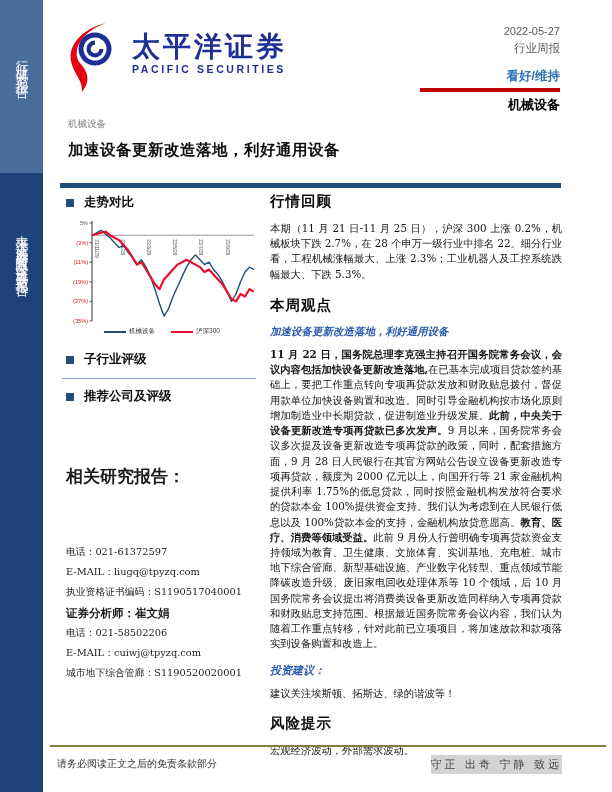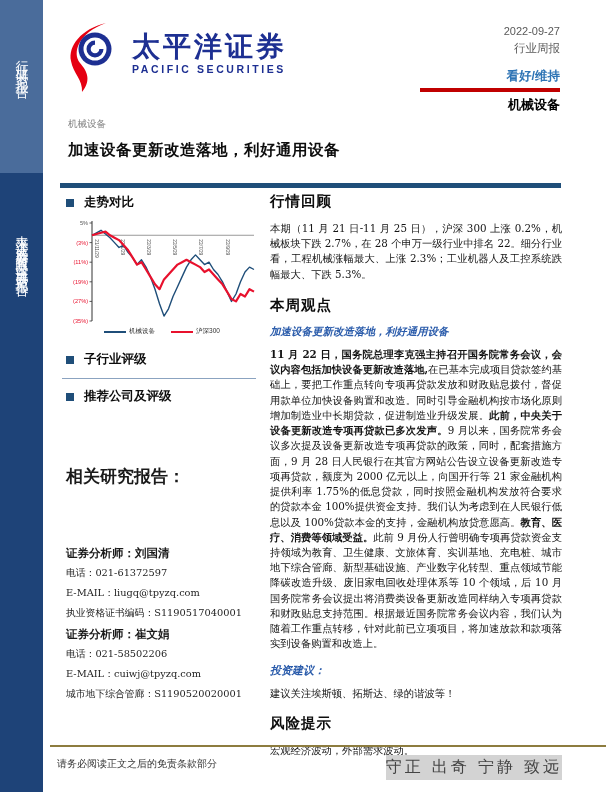--- a/index.html
+++ b/index.html
@@ -42,21 +42,21 @@
   .rightcol{position:absolute;left:270px;top:192px;width:292px}
   .h1{font-size:14.5px;font-weight:bold;color:#0d0d0d;letter-spacing:1px}
   .para{margin-top:10px;font-size:10.3px;line-height:1.48;text-align:justify;font-family:"DejaVu Serif",serif;color:#141414}
   .mt14{margin-top:14px}
   .blue-sub{margin-top:10px;font-size:10.5px;font-weight:bold;font-style:italic;color:#2b5cab;font-family:"DejaVu Serif",serif}
   .advice-h{margin-top:11px;font-size:11px;font-weight:bold;font-style:italic;color:#2b5cab;font-family:"DejaVu Serif",serif}
   .risk-h{margin-top:13px}
   
   .foot-line{position:absolute;left:50px;top:745px;width:556px;height:2px;background:#8d7c3f}
   .foot-left{position:absolute;left:57px;top:757px;font-size:10px;color:#333;font-family:"DejaVu Serif",serif}
-  .foot-right{position:absolute;right:50px;top:755px;font-size:16px;color:#444;letter-spacing:3px;background:#d3d3d3;padding:2px 0;font-family:"DejaVu Serif",serif}
+  .foot-right{position:absolute;right:50px;top:755px;font-size:11px;color:#444;letter-spacing:3px;background:#d3d3d3;padding:2px 0;font-family:"DejaVu Serif",serif}
 </style>
 </head>
 <body>
 
 <div class="side side-top">
   <div class="vtext">行业研究报告</div>
 </div>
 <div class="side side-bot">
   <div class="vtext" style="letter-spacing:3px">太平洋证券股份有限公司证券研究报告</div>
 </div>
@@ -68,21 +68,21 @@
     <circle cx="31" cy="27" r="11.5" fill="#fff"></circle>
     <path d="M31 18.5a8.5 8.5 0 1 0 8.5 8.5h-4.2a4.3 4.3 0 1 1-4.3-4.3z" fill="#1d2f92"></path>
   </svg>
   <div class="brand">
     <div class="brand-cn">太平洋证券</div>
     <div class="brand-en">PACIFIC SECURITIES</div>
   </div>
 </div>
 
 <div class="hdr-right">
-  <div class="hdr-date">2022-09-27</div>
+  <div class="hdr-date">2022-05-27</div>
   <div class="hdr-type">行业周报</div>
   <div class="hdr-rating">看好/维持</div>
   <div class="hdr-underline"></div>
   <div class="hdr-industry">机械设备</div>
 </div>
 
 <div class="category">机械设备</div>
 <div class="rpt-title">加速设备更新改造落地，利好通用设备</div>
 <div class="title-rule"></div>
 
@@ -132,21 +132,20 @@
   </div>
   <div class="divider"></div>
   <div class="sec-head">
     <span class="sq"></span>
     <span>推荐公司及评级</span>
   </div>
 
   <div class="related">相关研究报告：</div>
 
   <div class="analysts">
-    <div class="an-name">证券分析师：刘国清</div>
     <div class="an-line">电话：021-61372597</div>
     <div class="an-line">E-MAIL：liugq@tpyzq.com</div>
     <div class="an-line">执业资格证书编码：S1190517040001</div>
     <div class="an-name">证券分析师：崔文娟</div>
     <div class="an-line">电话：021-58502206</div>
     <div class="an-line">E-MAIL：cuiwj@tpyzq.com</div>
     <div class="an-line">城市地下综合管廊：S1190520020001</div>
   </div>
 </div>
 

